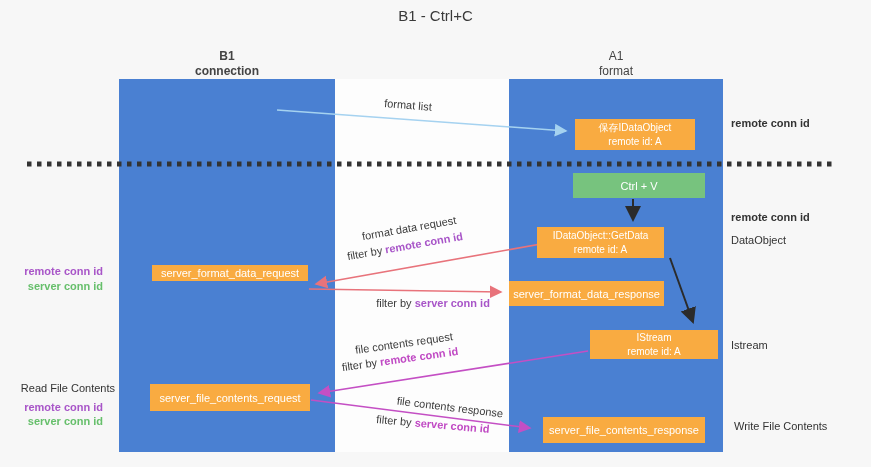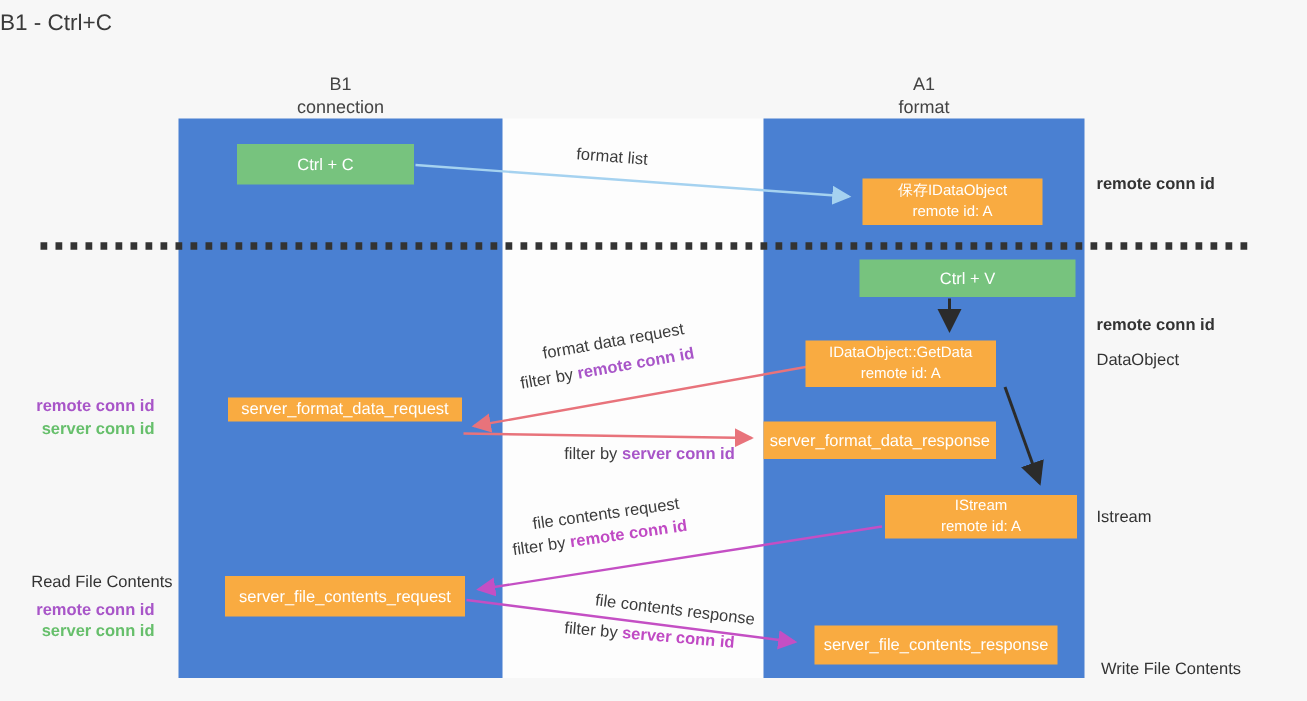--- a/index.html
+++ b/index.html
@@ -3,23 +3,23 @@
 <meta charset="utf-8">
 <style>
   html,body{margin:0;padding:0;}
   body{font-family:"Liberation Sans", sans-serif;background:#f7f7f7;}
   #canvas{position:relative;width:871px;height:467px;background:var(--bg,#f7f7f7);overflow:hidden;}
   .gap-strip{position:absolute;left:335px;top:79px;width:174px;height:373px;background:#fdfdfd;}
   .lane{position:absolute;top:79px;height:373px;background:var(--lane-blue);}
   #lane-left{left:119px;width:216px;}
   #lane-right{left:509px;width:214px;}
   #svg-overlay{position:absolute;left:0;top:0;width:871px;height:467px;pointer-events:none;}
-  .title{position:absolute;left:0;top:6px;width:871px;font-size:15px;line-height:20px;color:#3a3a3a;}
+  .title{position:absolute;left:0;top:6px;width:871px;text-align:center;font-size:15px;line-height:20px;color:#3a3a3a;}
   .lane-header{position:absolute;top:49px;text-align:center;font-size:12px;line-height:15px;color:#444;}
-  #header-left{left:119px;width:216px;}
+  #header-left{left:119px;width:216px;font-weight:bold;}
   #header-right{left:509px;width:214px;}
   .node{position:absolute;display:flex;flex-direction:column;align-items:center;justify-content:center;color:#fff;text-align:center;font-size:11px;line-height:14px;}
   .node.small{font-size:10px;line-height:14px;}
   .green{background:var(--box-green);}
   .orange{background:var(--box-orange);}
   .edge-label{position:absolute;font-size:11px;color:#3c3c3c;text-align:center;white-space:nowrap;}
   .key-purple{color:var(--text-purple);font-weight:bold;}
   .key-magenta{color:var(--text-magenta);font-weight:bold;}
   .key-green{color:var(--text-green);font-weight:bold;}
   .side-label{position:absolute;font-size:11px;color:#333;white-space:nowrap;}
@@ -73,30 +73,27 @@
 
   <div id="header-left" class="lane-header">
     <div>B1</div>
     <div>connection</div>
   </div>
   <div id="header-right" class="lane-header">
     <div>A1</div>
     <div>format</div>
   </div>
 
-  <div class="node green" style="left:158px;top:96px;width:118px;height:27px">
-    <div>Ctrl + C</div>
-  </div>
 
   <div class="node orange small" style="left:575px;top:119px;width:120px;height:31px">
     <div>保存IDataObject</div>
     <div>remote id: A</div>
   </div>
 
-  <div class="node green" style="left:573px;top:173px;width:144px;height:25px">
+  <div class="node green" style="left:573px;top:173px;width:132px;height:25px">
     <div>Ctrl + V</div>
   </div>
 
   <div class="node orange small" style="left:537px;top:227px;width:127px;height:31px">
     <div>IDataObject::GetData</div>
     <div>remote id: A</div>
   </div>
 
   <div class="node orange" style="left:152px;top:265px;width:156px;height:16px">
     <div>server_format_data_request</div>
@@ -141,21 +138,21 @@
   <div class="edge-label" style="left:380px;top:401px;width:140px;transform:rotate(7deg)">file contents response</div>
   <div class="edge-label" style="left:353px;top:418px;width:160px;transform:rotate(5deg)">
     <span>filter by</span>
     <span class="key-magenta">server conn id</span>
   </div>
 
   <div class="side-label key-purple" style="left:731px;top:117px">remote conn id</div>
   <div class="side-label key-purple" style="left:731px;top:211px">remote conn id</div>
   <div class="side-label" style="left:731px;top:234px">DataObject</div>
   <div class="side-label" style="left:731px;top:339px">Istream</div>
-  <div class="side-label" style="left:734px;top:440px">Write File Contents</div>
+  <div class="side-label" style="left:734px;top:420px">Write File Contents</div>
 
   <div class="side-label side-left" style="left:5px;top:264px;width:98px;line-height:15px">
     <div class="key-purple">remote conn id</div>
     <div class="key-green">server conn id</div>
   </div>
   <div class="side-label side-left" style="left:5px;top:382px;width:110px">Read File Contents</div>
   <div class="side-label side-left" style="left:5px;top:400px;width:98px;line-height:14px">
     <div class="key-purple">remote conn id</div>
     <div class="key-green">server conn id</div>
   </div>

